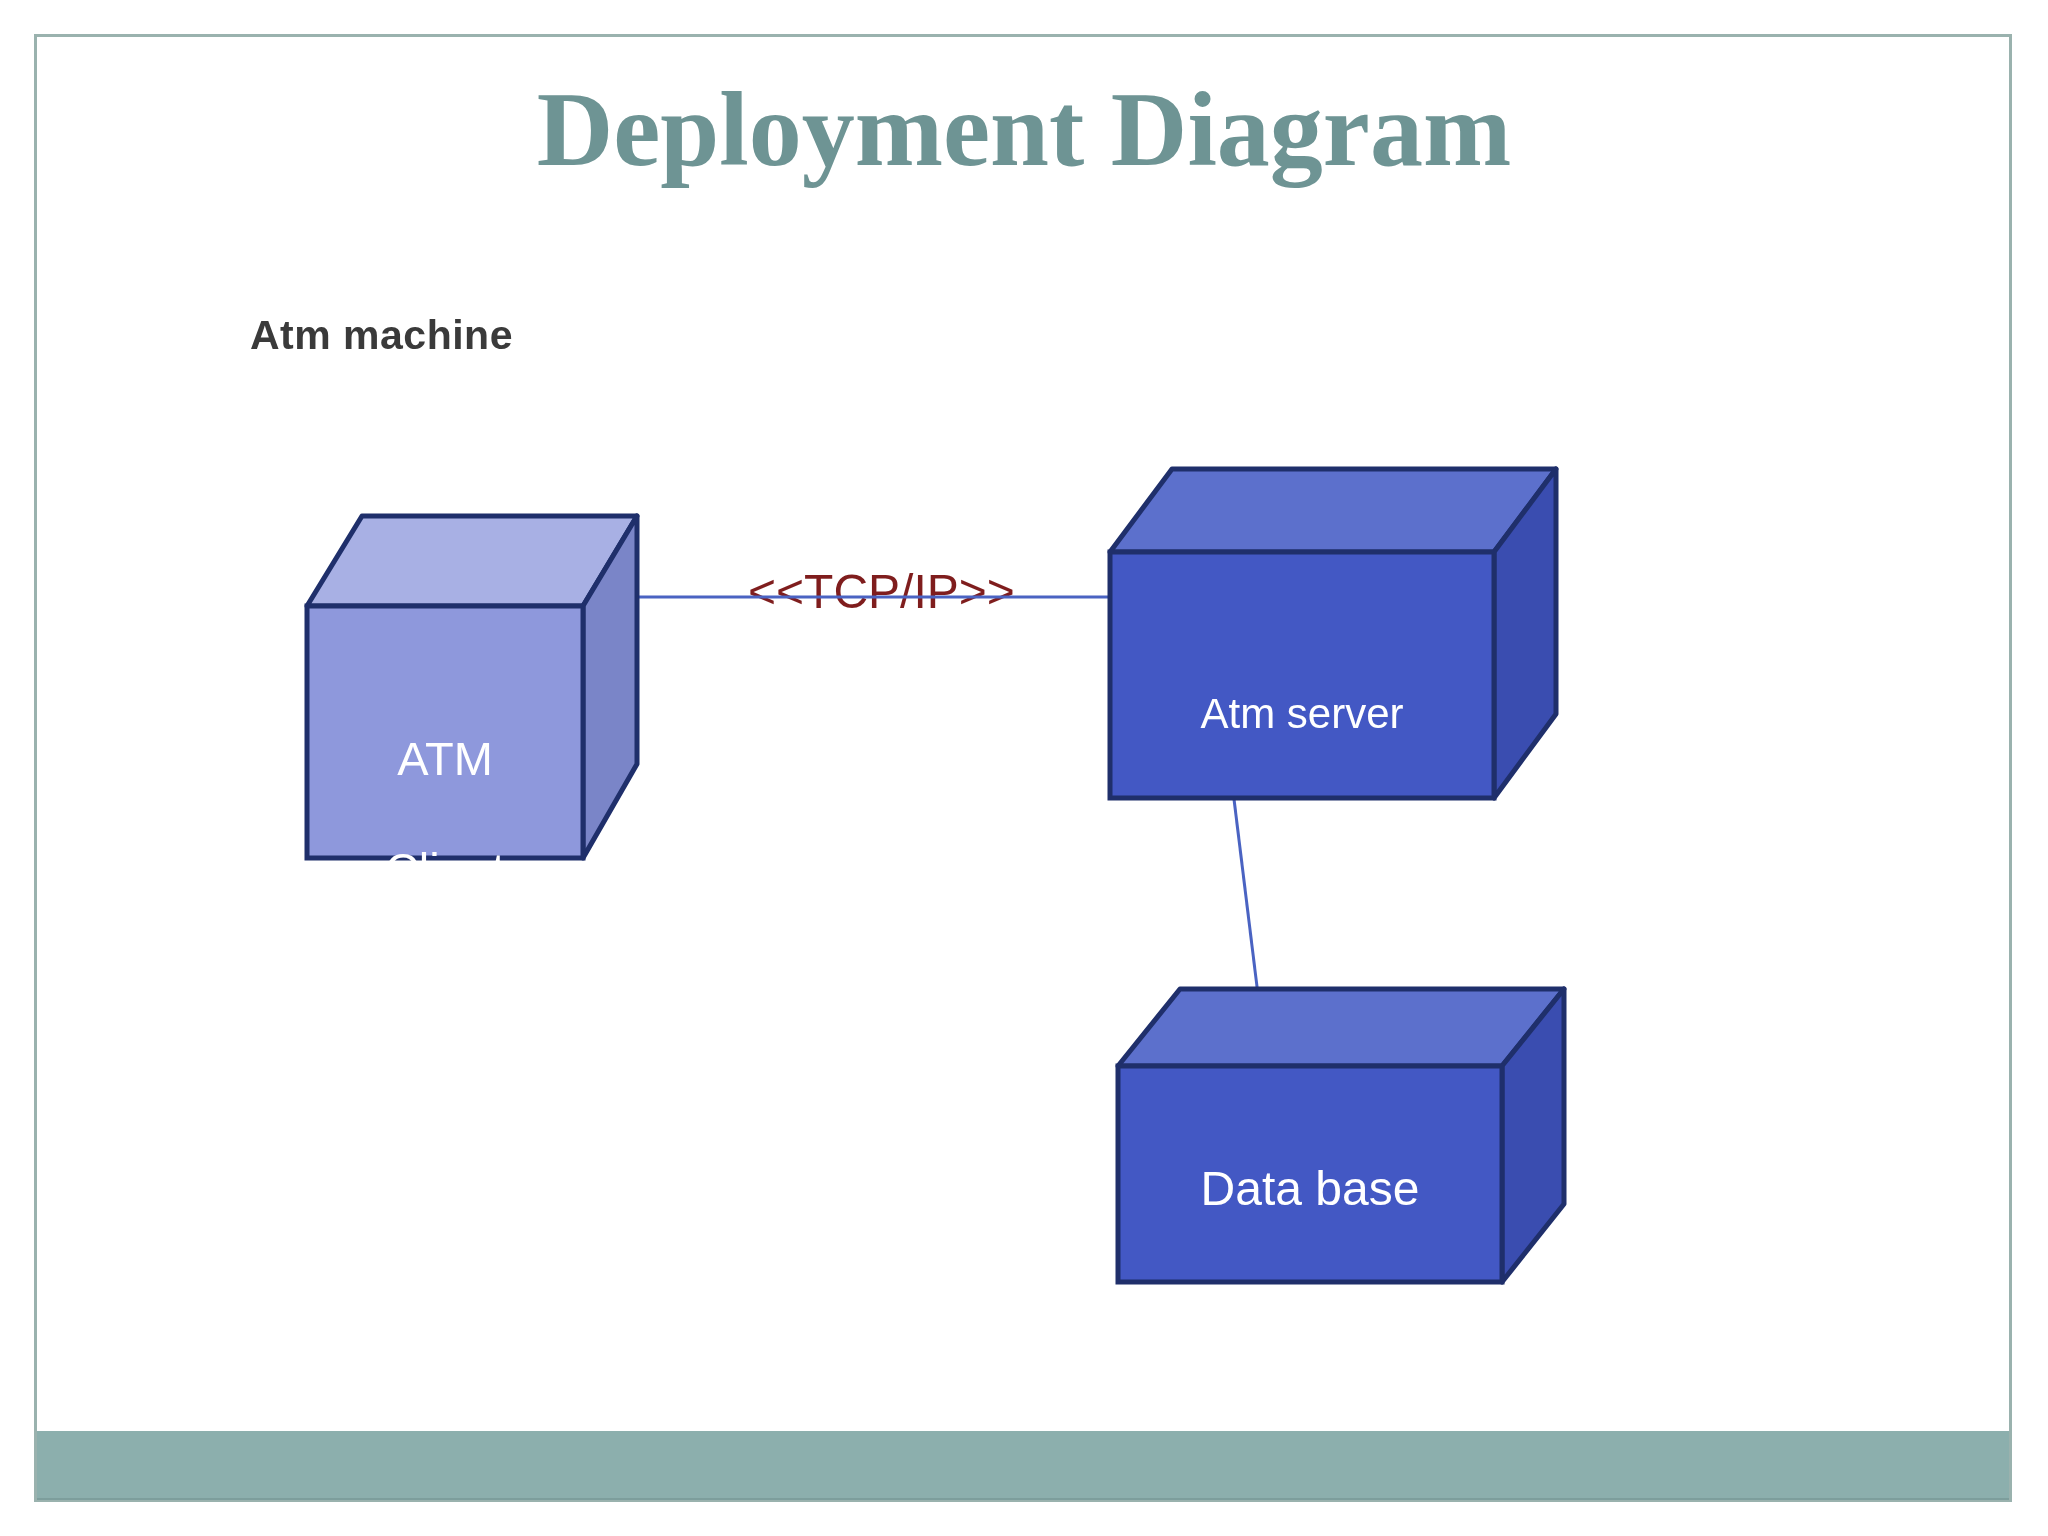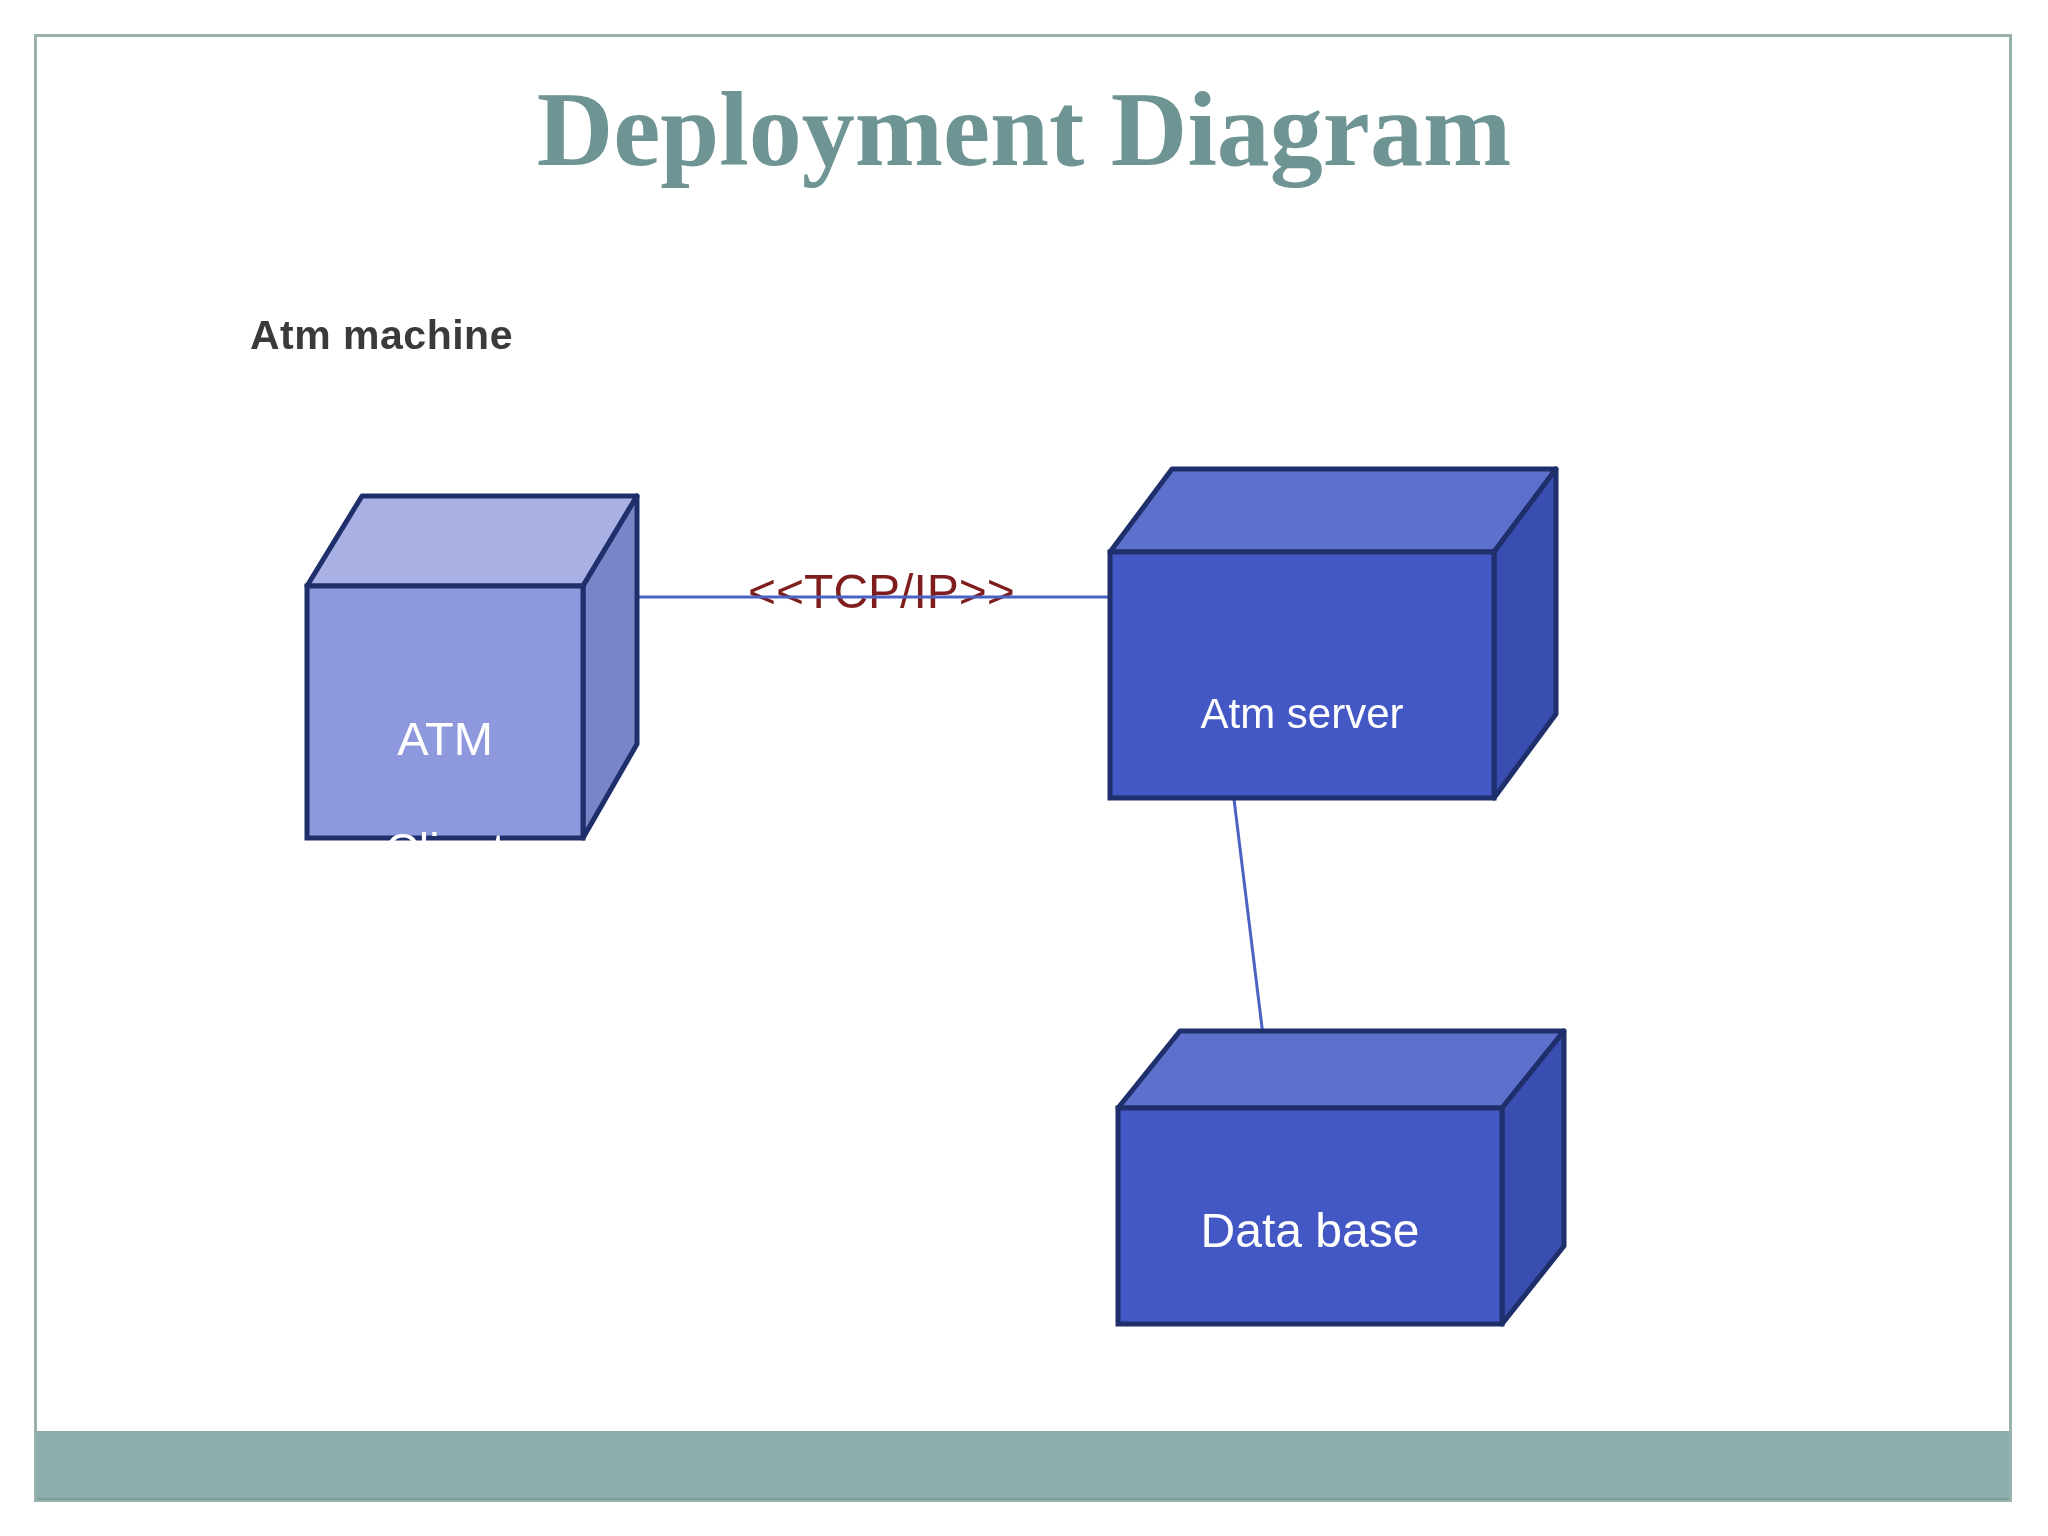--- a/index.html
+++ b/index.html
@@ -118,21 +118,21 @@
   <div id="tcpip-label">&lt;&lt;TCP/IP&gt;&gt;</div>
 
   <svg class="connector" style="left:630px; top:580px;" width="490" height="30">
     <line x1="2" y1="17" x2="486" y2="17"></line>
   </svg>
 
   <svg class="connector" style="left:1215px; top:788px;" width="90" height="275">
     <line x1="18" y1="3" x2="51" y2="272"></line>
   </svg>
 
-  <div class="node3d" style="left:300px; top:488px; width:350px; height:360px;">
+  <div class="node3d" style="left:300px; top:508px; width:350px; height:360px;">
     <svg width="350" height="360" viewBox="0 0 350 360">
 
       <polygon points="7,98 62,8 337,8 283,98" fill="#A8B0E4" stroke="#1F2F6B" stroke-width="5" stroke-linejoin="round"></polygon>
 
       <polygon points="283,98 337,8 337,256 283,350" fill="#7A85C8" stroke="#1F2F6B" stroke-width="5" stroke-linejoin="round"></polygon>
 
       <rect x="7" y="98" width="276" height="252" fill="#8E98DC" stroke="#1F2F6B" stroke-width="5"></rect>
     </svg>
     <div class="node-label" style="left:7px; top:168px; width:276px; font-size:47px;">
       <div>ATM</div>
@@ -147,21 +147,21 @@
 
       <polygon points="390,90 452,7 452,252 390,336" fill="#3A4DB0" stroke="#1F2F6B" stroke-width="5" stroke-linejoin="round"></polygon>
 
       <rect x="6" y="90" width="384" height="246" fill="#4358C4" stroke="#1F2F6B" stroke-width="5"></rect>
     </svg>
     <div class="node-label" style="left:6px; top:177px; width:384px; font-size:42px;">
       <div>Atm server</div>
     </div>
   </div>
 
-  <div class="node3d" style="left:1112px; top:1024px; width:460px; height:316px;">
+  <div class="node3d" style="left:1112px; top:982px; width:460px; height:316px;">
     <svg width="460" height="316" viewBox="0 0 460 316">
 
       <polygon points="6,84 68,7 452,7 390,84" fill="#5C70CC" stroke="#1F2F6B" stroke-width="5" stroke-linejoin="round"></polygon>
 
       <polygon points="390,84 452,7 452,222 390,300" fill="#3A4DB0" stroke="#1F2F6B" stroke-width="5" stroke-linejoin="round"></polygon>
 
       <rect x="6" y="84" width="384" height="216" fill="#4358C4" stroke="#1F2F6B" stroke-width="5"></rect>
     </svg>
     <div class="node-label" style="left:6px; top:122px; width:384px; font-size:48px;">
       <div>Data base</div>

